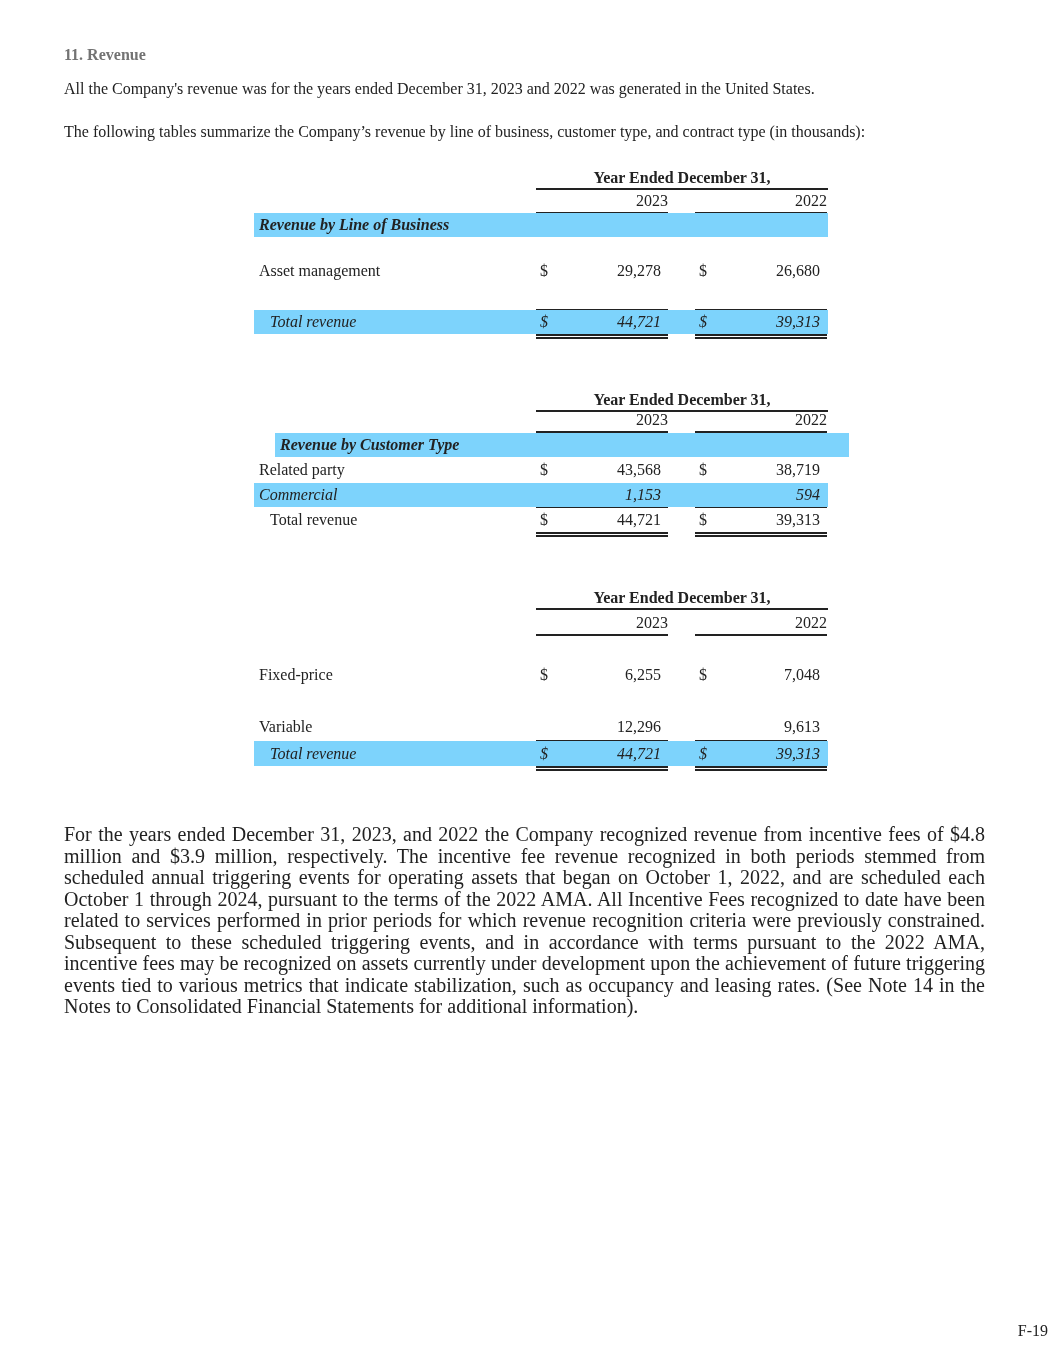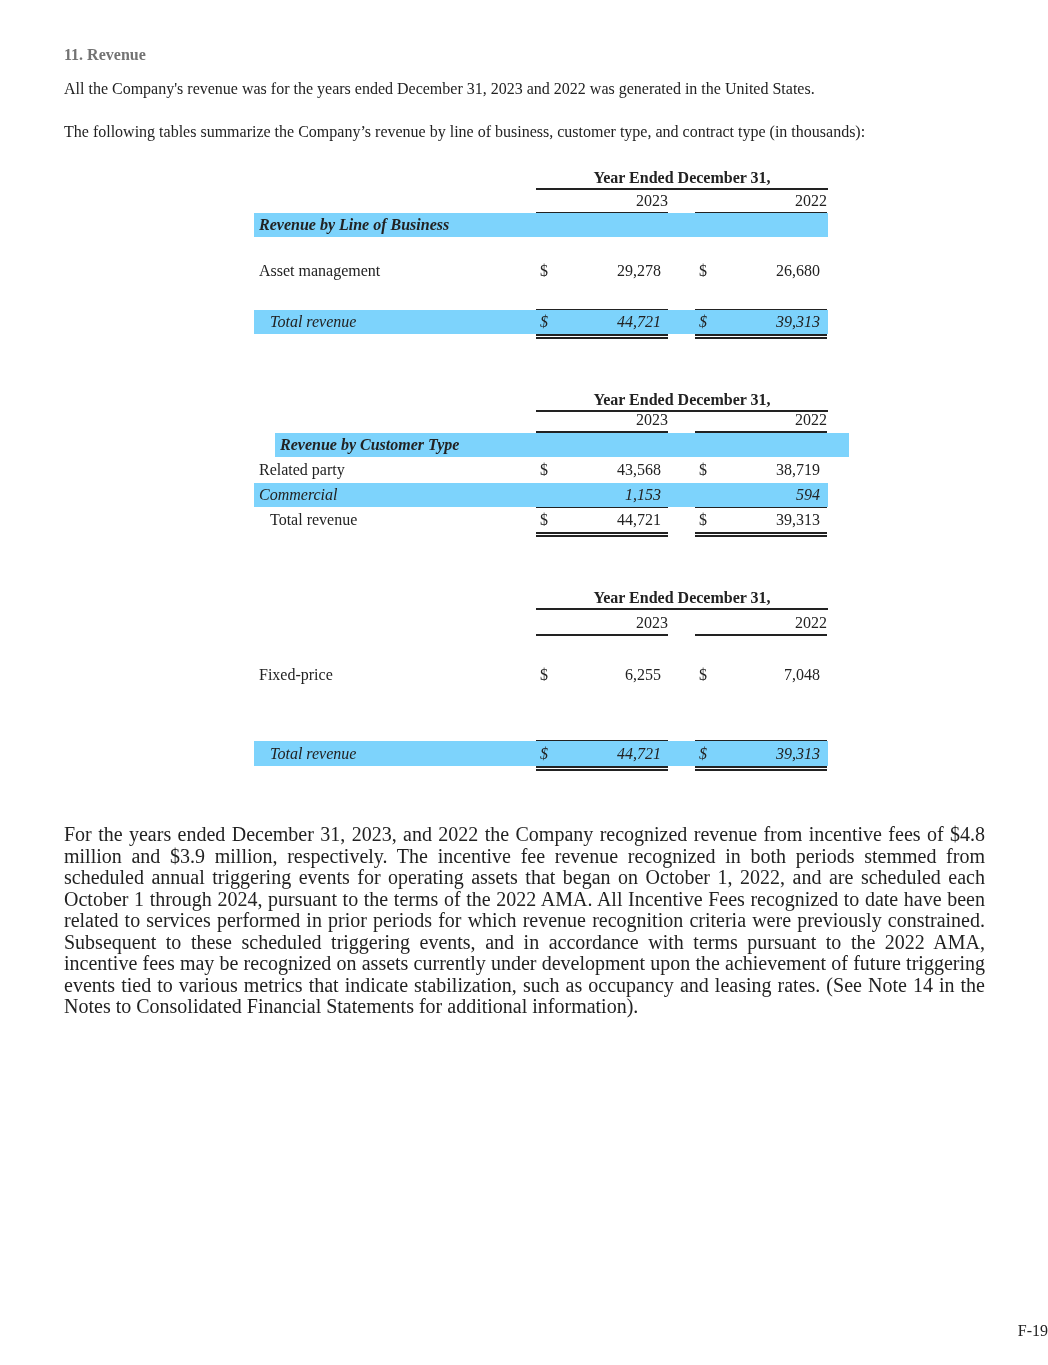--- a/index.html
+++ b/index.html
@@ -161,20 +161,25 @@
     <div class="col-line c1" style="top:48px;"></div>
     <div class="col-line c2" style="top:48px;"></div>
 
     <div class="row" style="top:76px; height:26px; line-height:26px;">
       <span class="label">Fixed-price</span>
       <span class="cur a">$</span>
       <span class="val a">6,255</span>
       <span class="cur b">$</span>
       <span class="val b">7,048</span>
     </div>
+    <div class="row" style="top:128px; height:26px; line-height:26px;">
+      <span class="label">Variable</span>
+      <span class="val a">12,296</span>
+      <span class="val b">9,613</span>
+    </div>
     <div class="total-top c1" style="top:154px;"></div>
     <div class="total-top c2" style="top:154px;"></div>
     <div class="row shade" style="top:155px; height:25px; line-height:25px;">
       <span class="label indent">Total revenue</span>
       <span class="cur a">$</span>
       <span class="val a">44,721</span>
       <span class="cur b">$</span>
       <span class="val b">39,313</span>
     </div>
     <div class="total-dbl c1" style="top:180px; height:5px;"></div>

